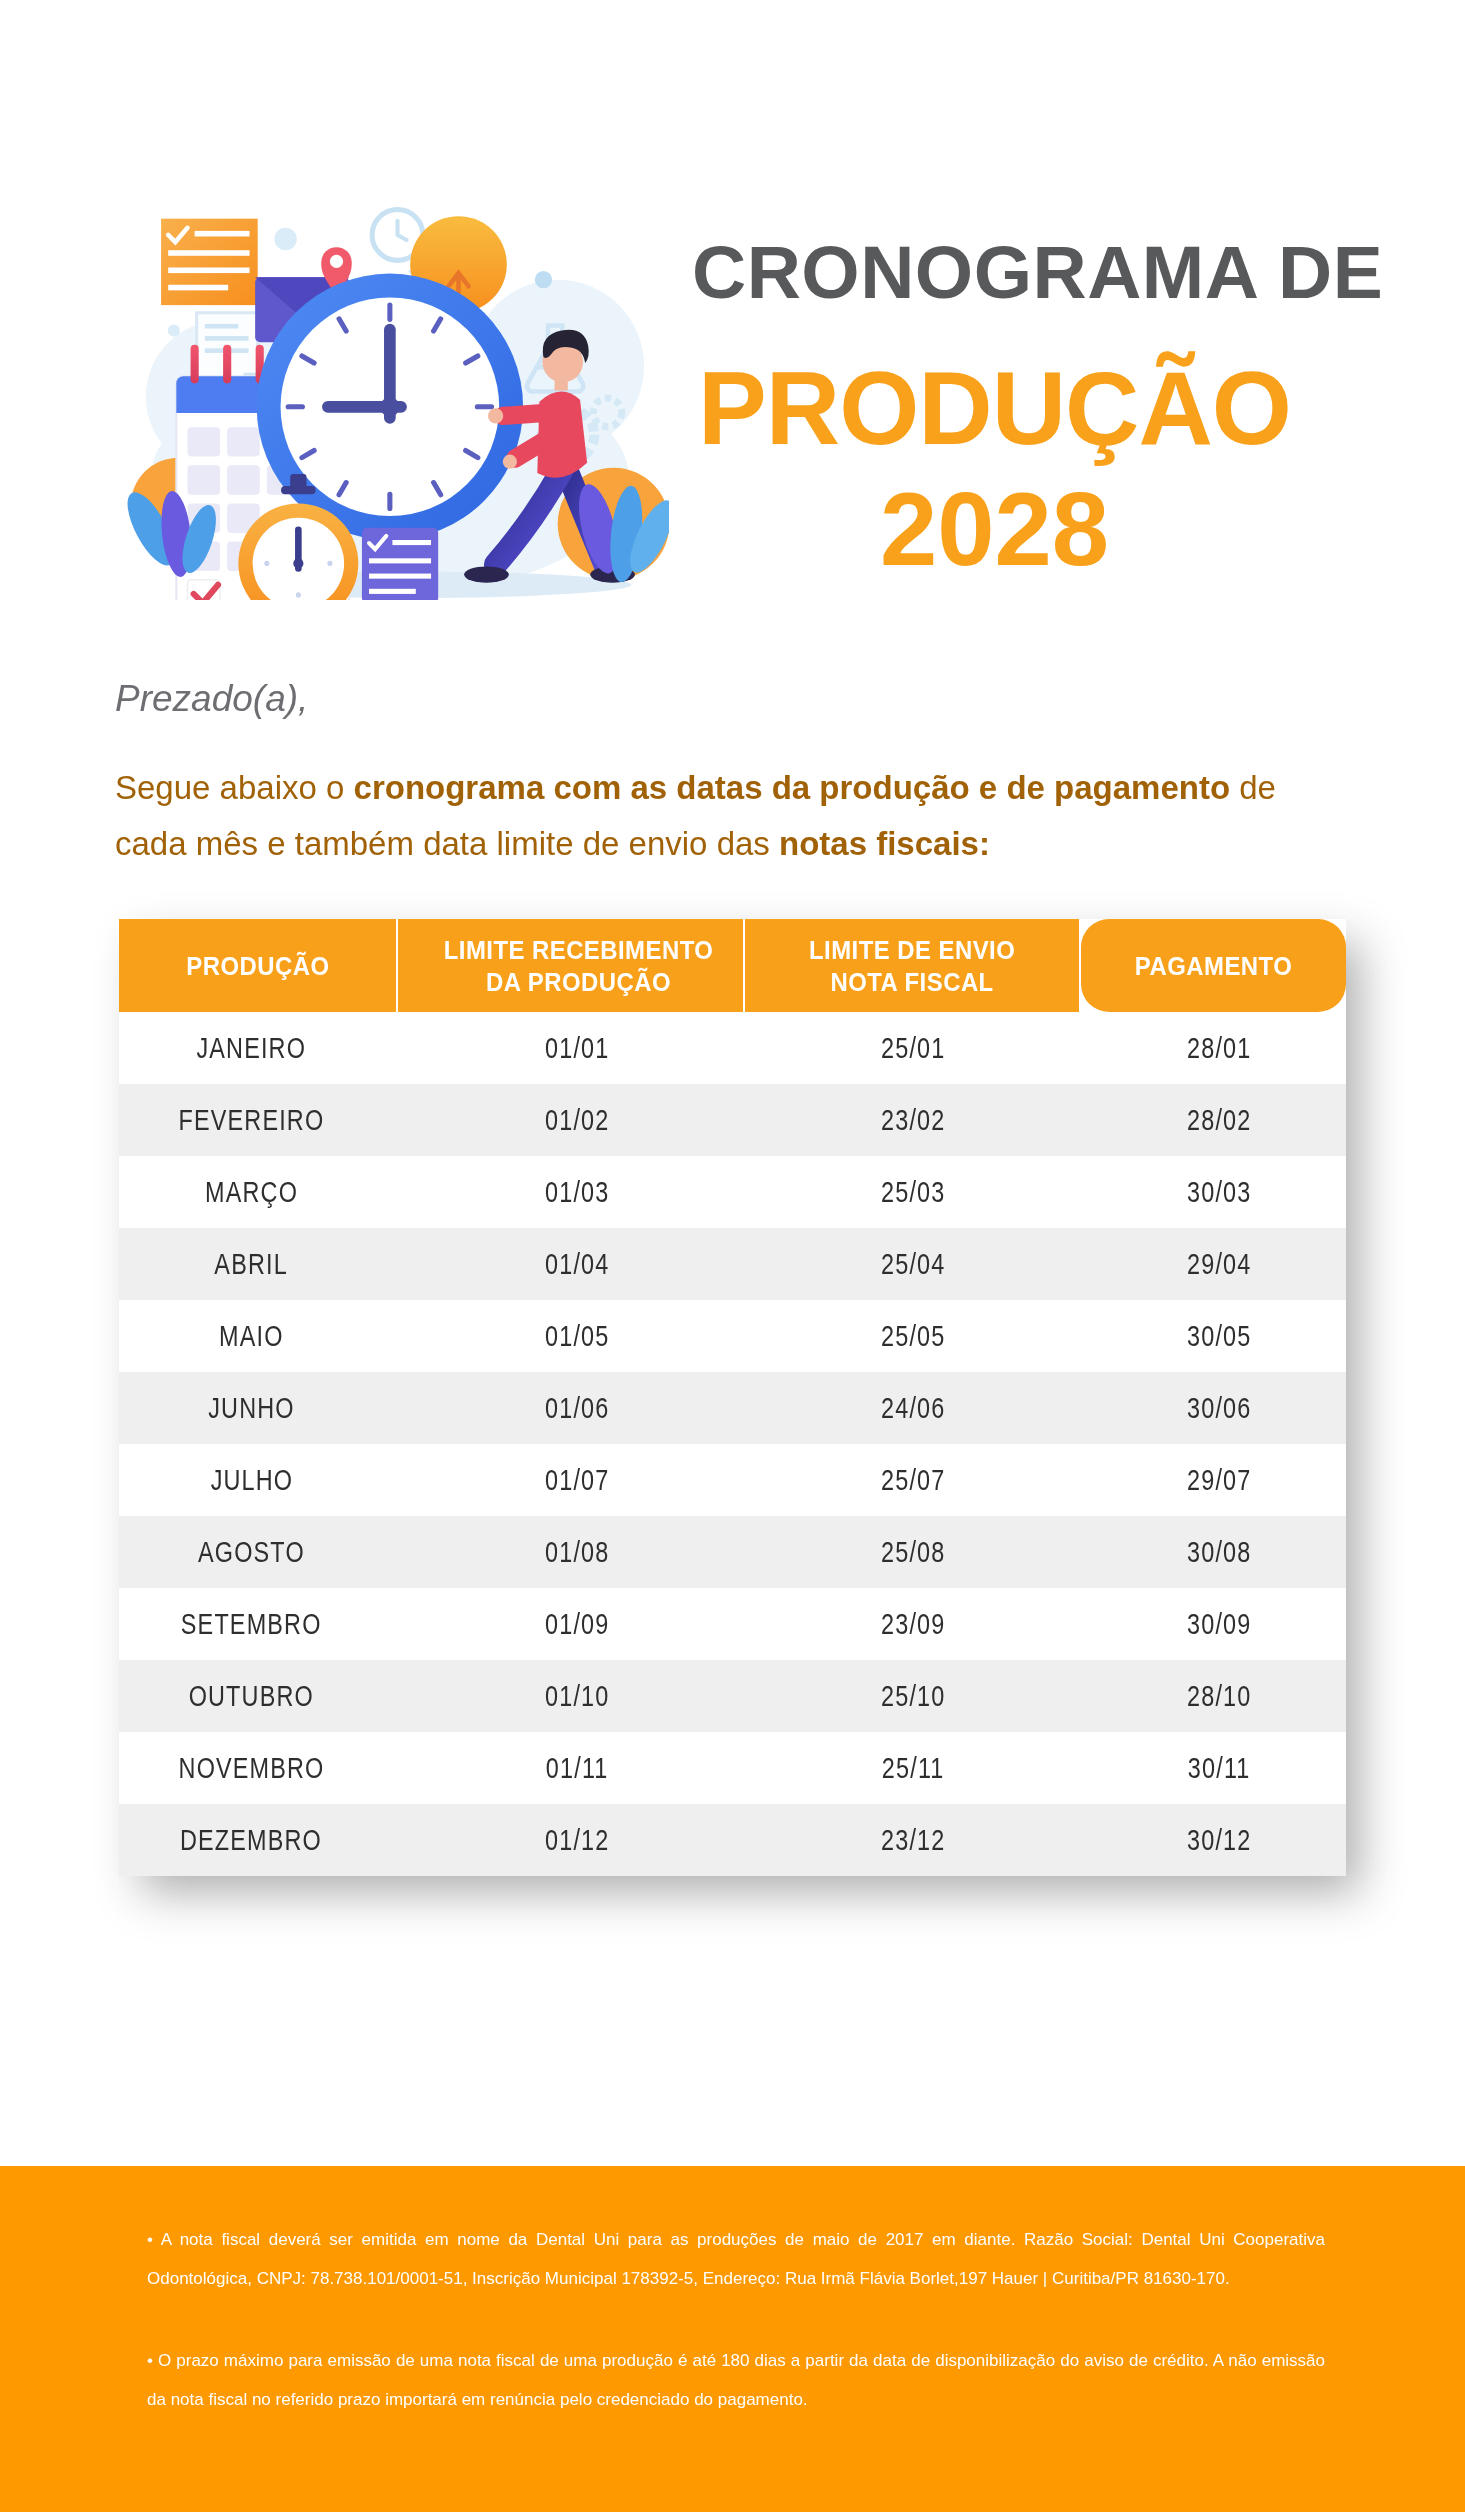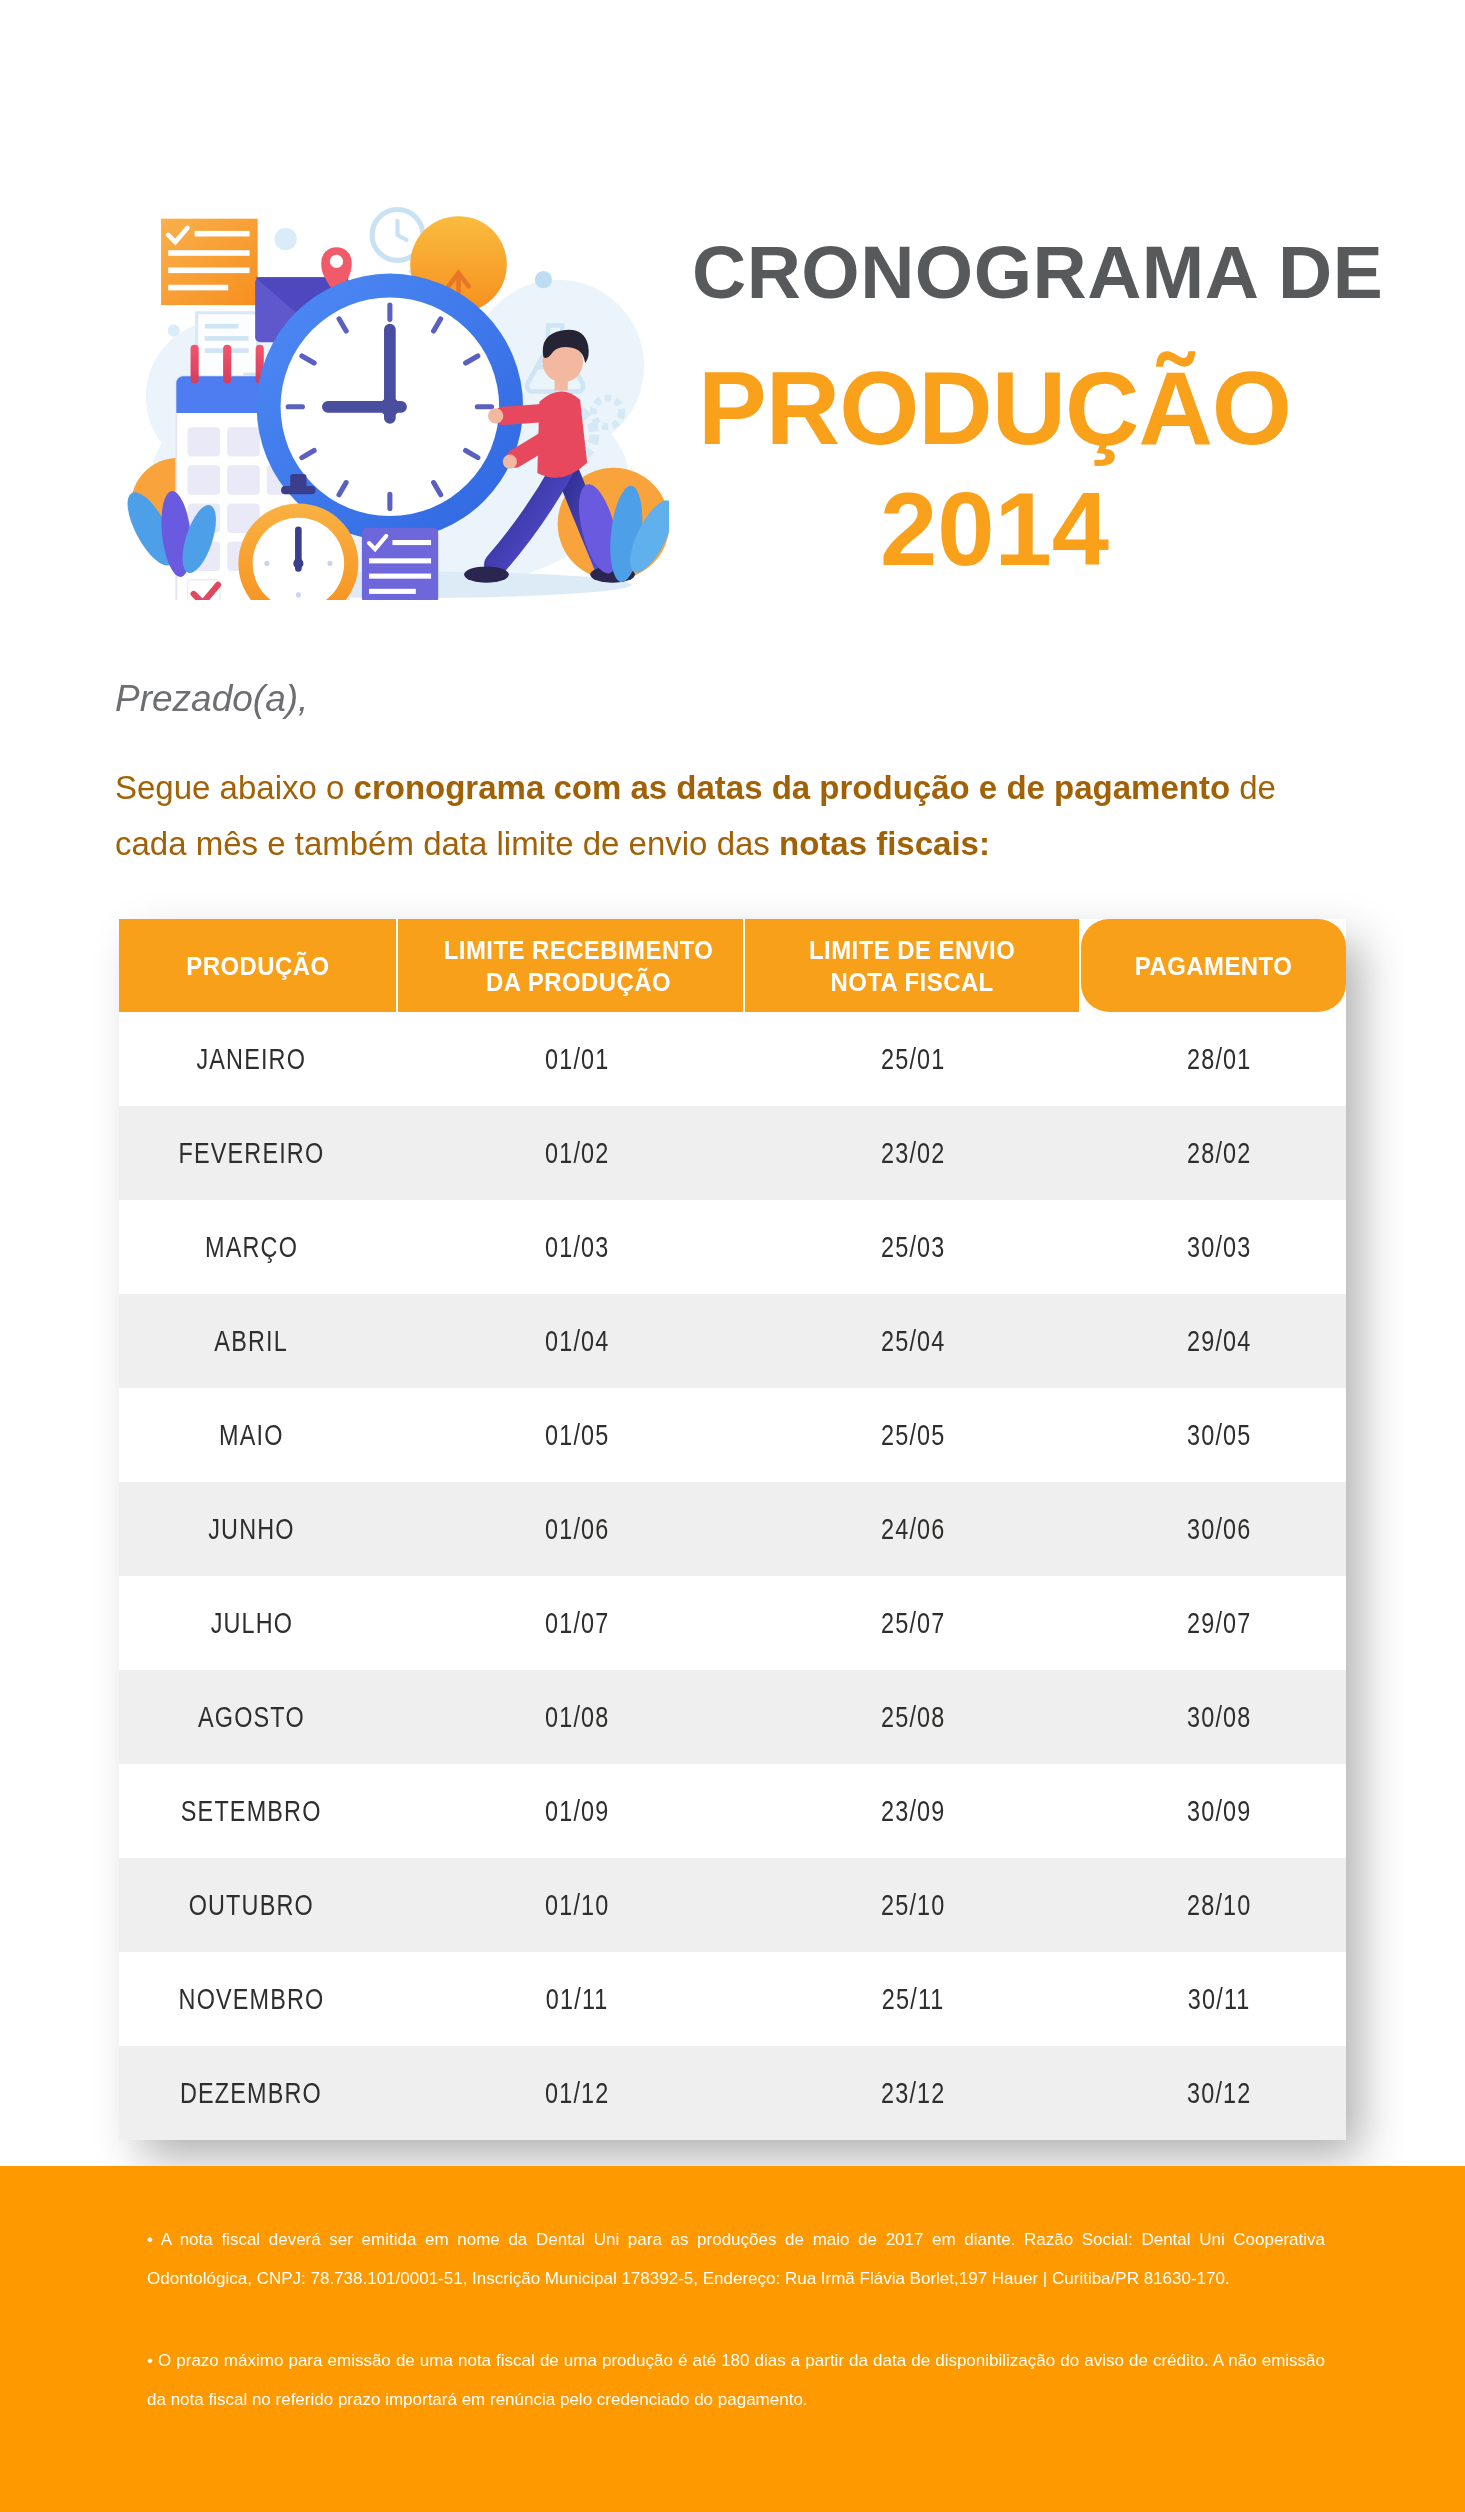--- a/index.html
+++ b/index.html
@@ -21,21 +21,21 @@
 
   
   .schedule{left:119px;top:919px;width:1227px;background:#ffffff;
             box-shadow:17.6px 20px 43px -4px rgba(40,40,40,0.38);}
   .thead{display:flex;gap:2px;background:#ffffff;}
   .th{background:#F9A01B;height:93px;display:flex;align-items:center;justify-content:center;
       color:#ffffff;font-weight:700;font-size:26px;line-height:32px;text-align:center;}
   .th span{display:inline-block;transform:scaleX(0.92);white-space:pre-line;letter-spacing:0.5px;}
   .c1{width:281px;} .c2{width:333px;padding-left:16px;} .c3{width:338px;} .c4{width:269px;border-radius:28px;}
   .tbody{display:block;}
-  .trow{display:flex;gap:20px;height:94px;align-items:center;background:#ffffff;}
+  .trow{display:flex;gap:20px;height:72px;align-items:center;background:#ffffff;}
   .trow:nth-child(even){background:#EFEFEF;}
   .td{display:flex;align-items:center;justify-content:center;height:100%;}
   .td span{display:inline-block;transform:scaleX(0.78);font-size:30px;letter-spacing:1.5px;
            color:#2E2E2D;font-weight:400;}
 
   
   .notes{left:0;top:2166px;width:1466px;height:914px;background:#FF9900;color:#ffffff;box-sizing:border-box;
          padding:54px 141px 0 147px;}
   .np{margin:0 0 43px 0;font-size:17px;line-height:39px;text-align:justify;}
 </style>
@@ -235,21 +235,21 @@
         <ellipse cx="920" cy="690" rx="32" ry="90" fill="#6A5AE0" transform="rotate(-14 920 690)"></ellipse>
         <ellipse cx="975" cy="700" rx="30" ry="95" fill="#4D9FE8" transform="rotate(6 975 700)"></ellipse>
         <ellipse cx="1025" cy="705" rx="28" ry="78" fill="#5FB0EC" transform="rotate(26 1025 705)"></ellipse>
       </g>
     </svg>
   </div>
 
   <div class="abs title-block">
     <div class="title-line1">CRONOGRAMA DE</div>
     <div class="title-line2">PRODUÇÃO</div>
-    <div class="title-line3">2014</div>
+    <div class="title-line3">2028</div>
   </div>
 
   <div class="abs greeting">Prezado(a),</div>
   <div class="abs intro"><span>Segue abaixo o </span><span class="b">cronograma com as datas da produção e de pagamento</span><span> de cada mês e também data limite de envio das </span><span class="b">notas fiscais:</span></div>
 
   <div class="abs schedule">
     <div class="thead">
       <div class="th c1">
           <span>PRODUÇÃO</span>
         </div>

